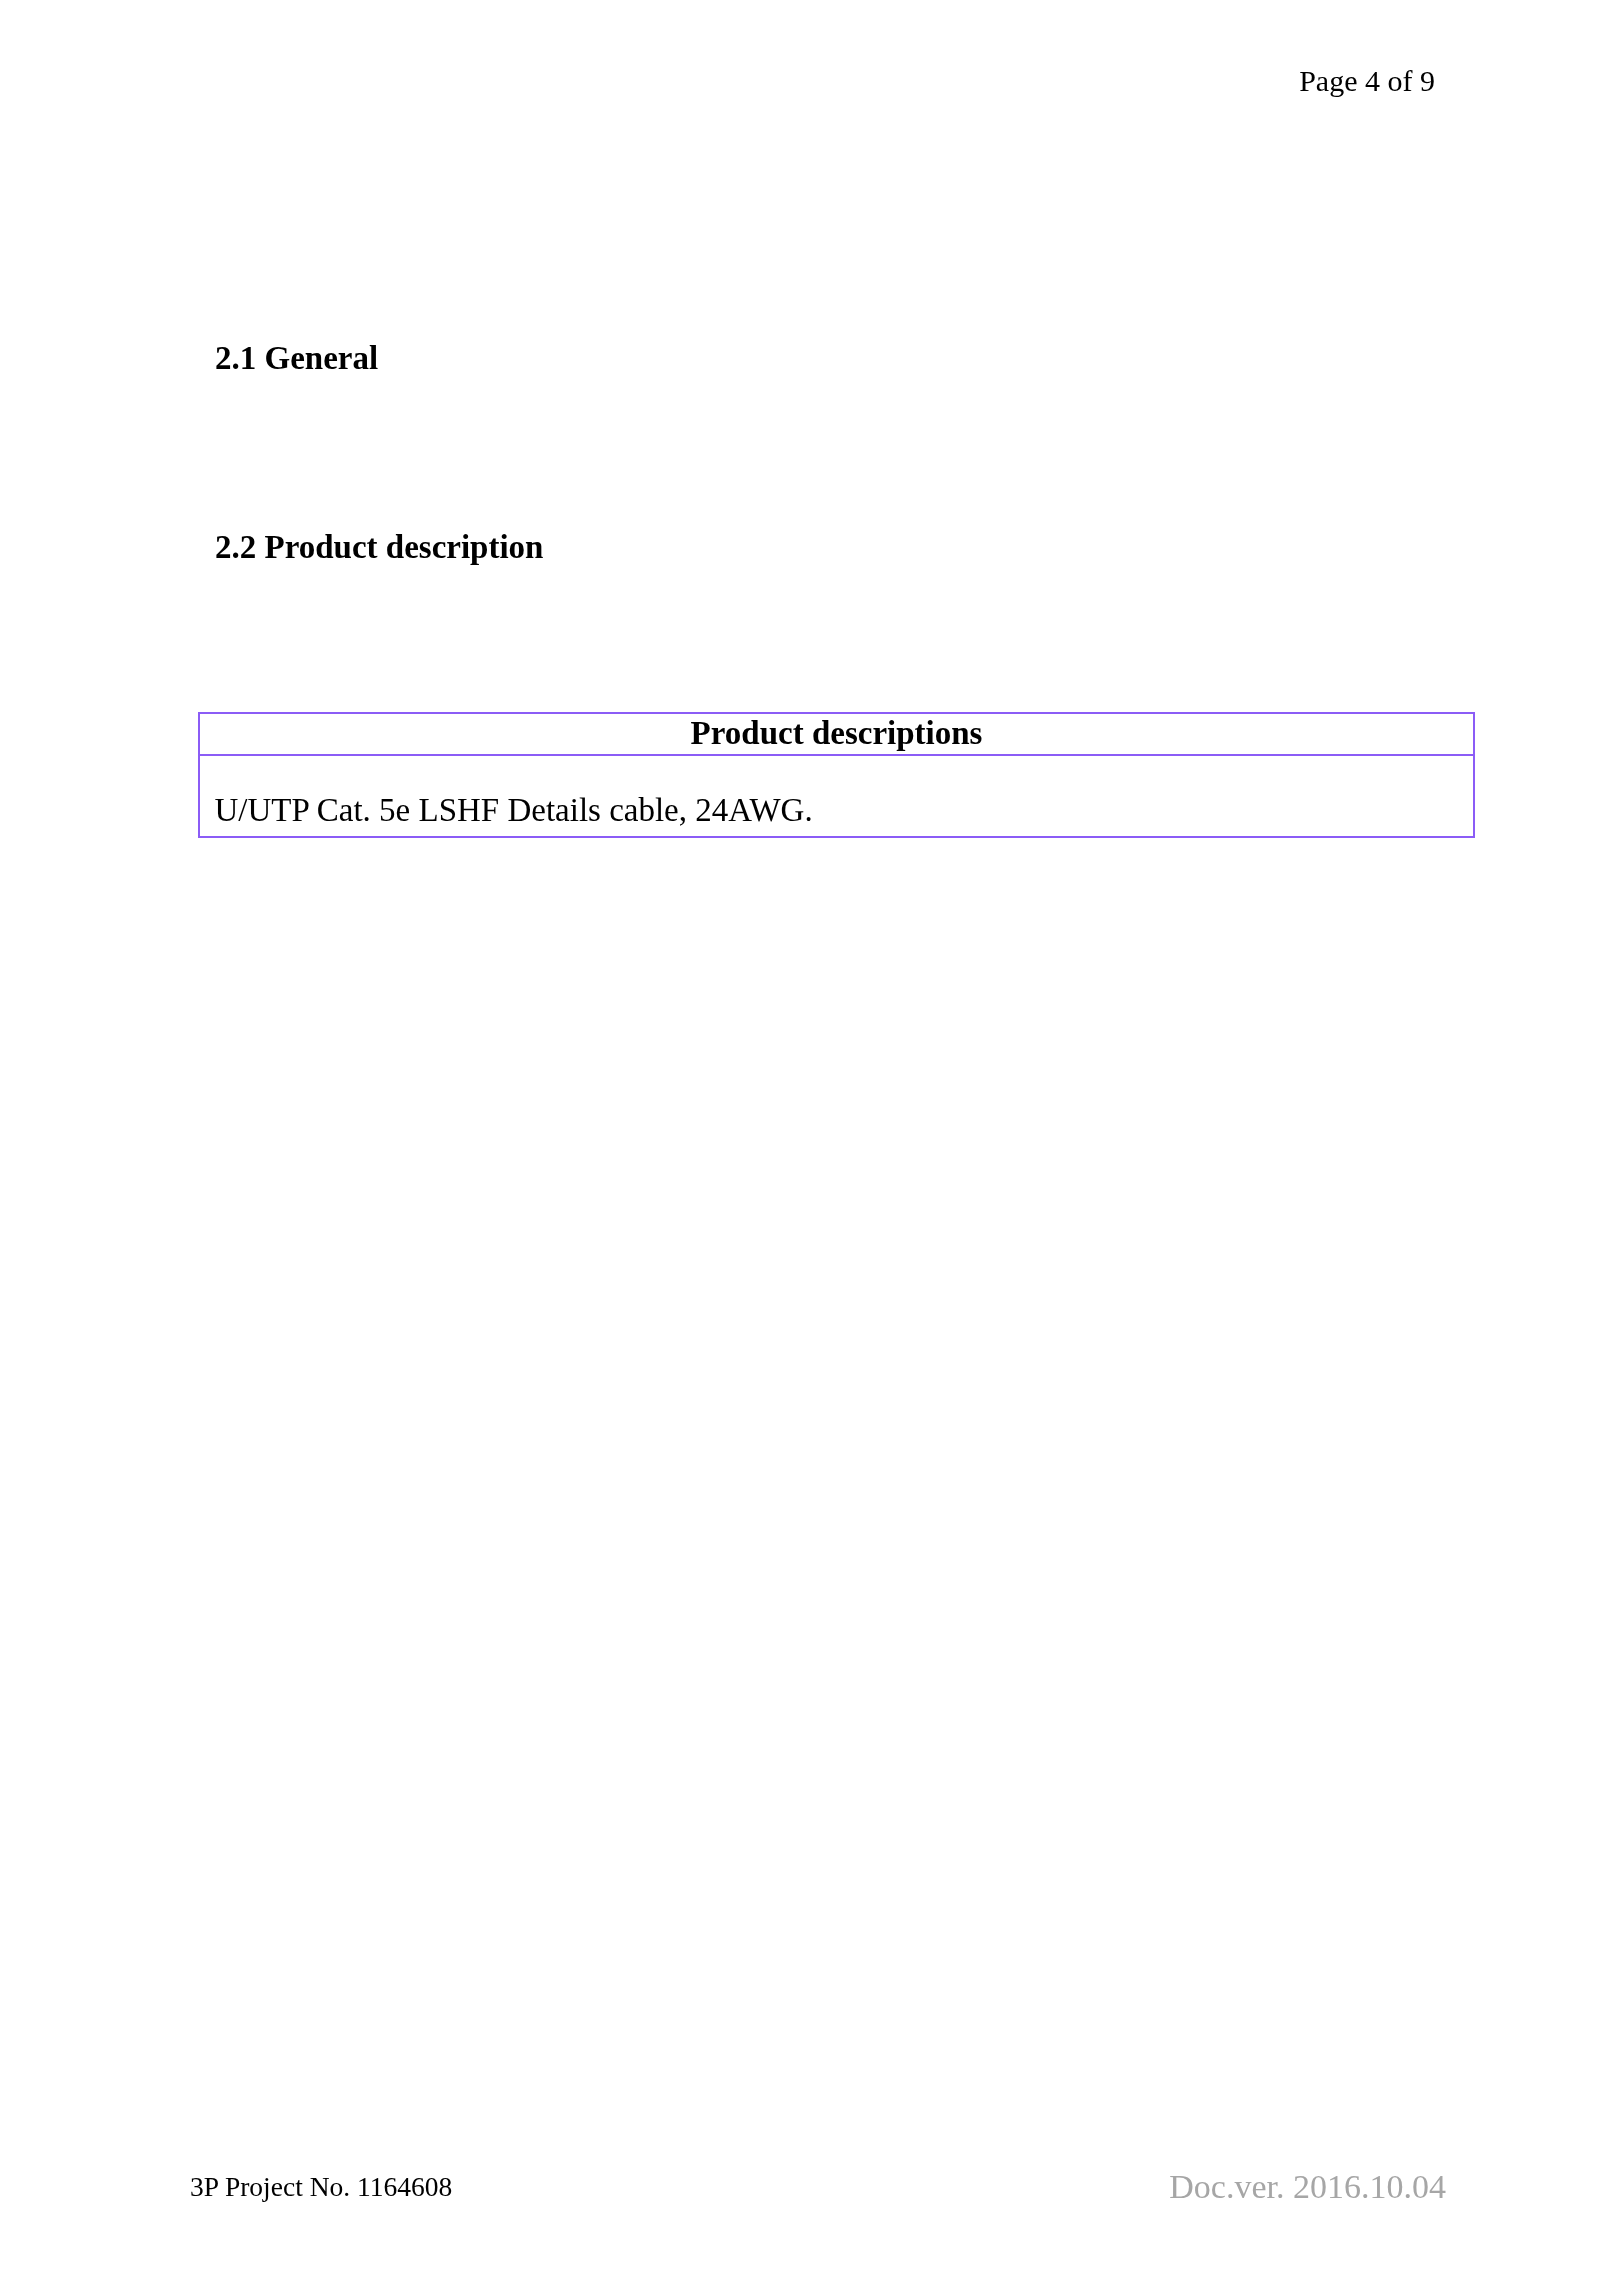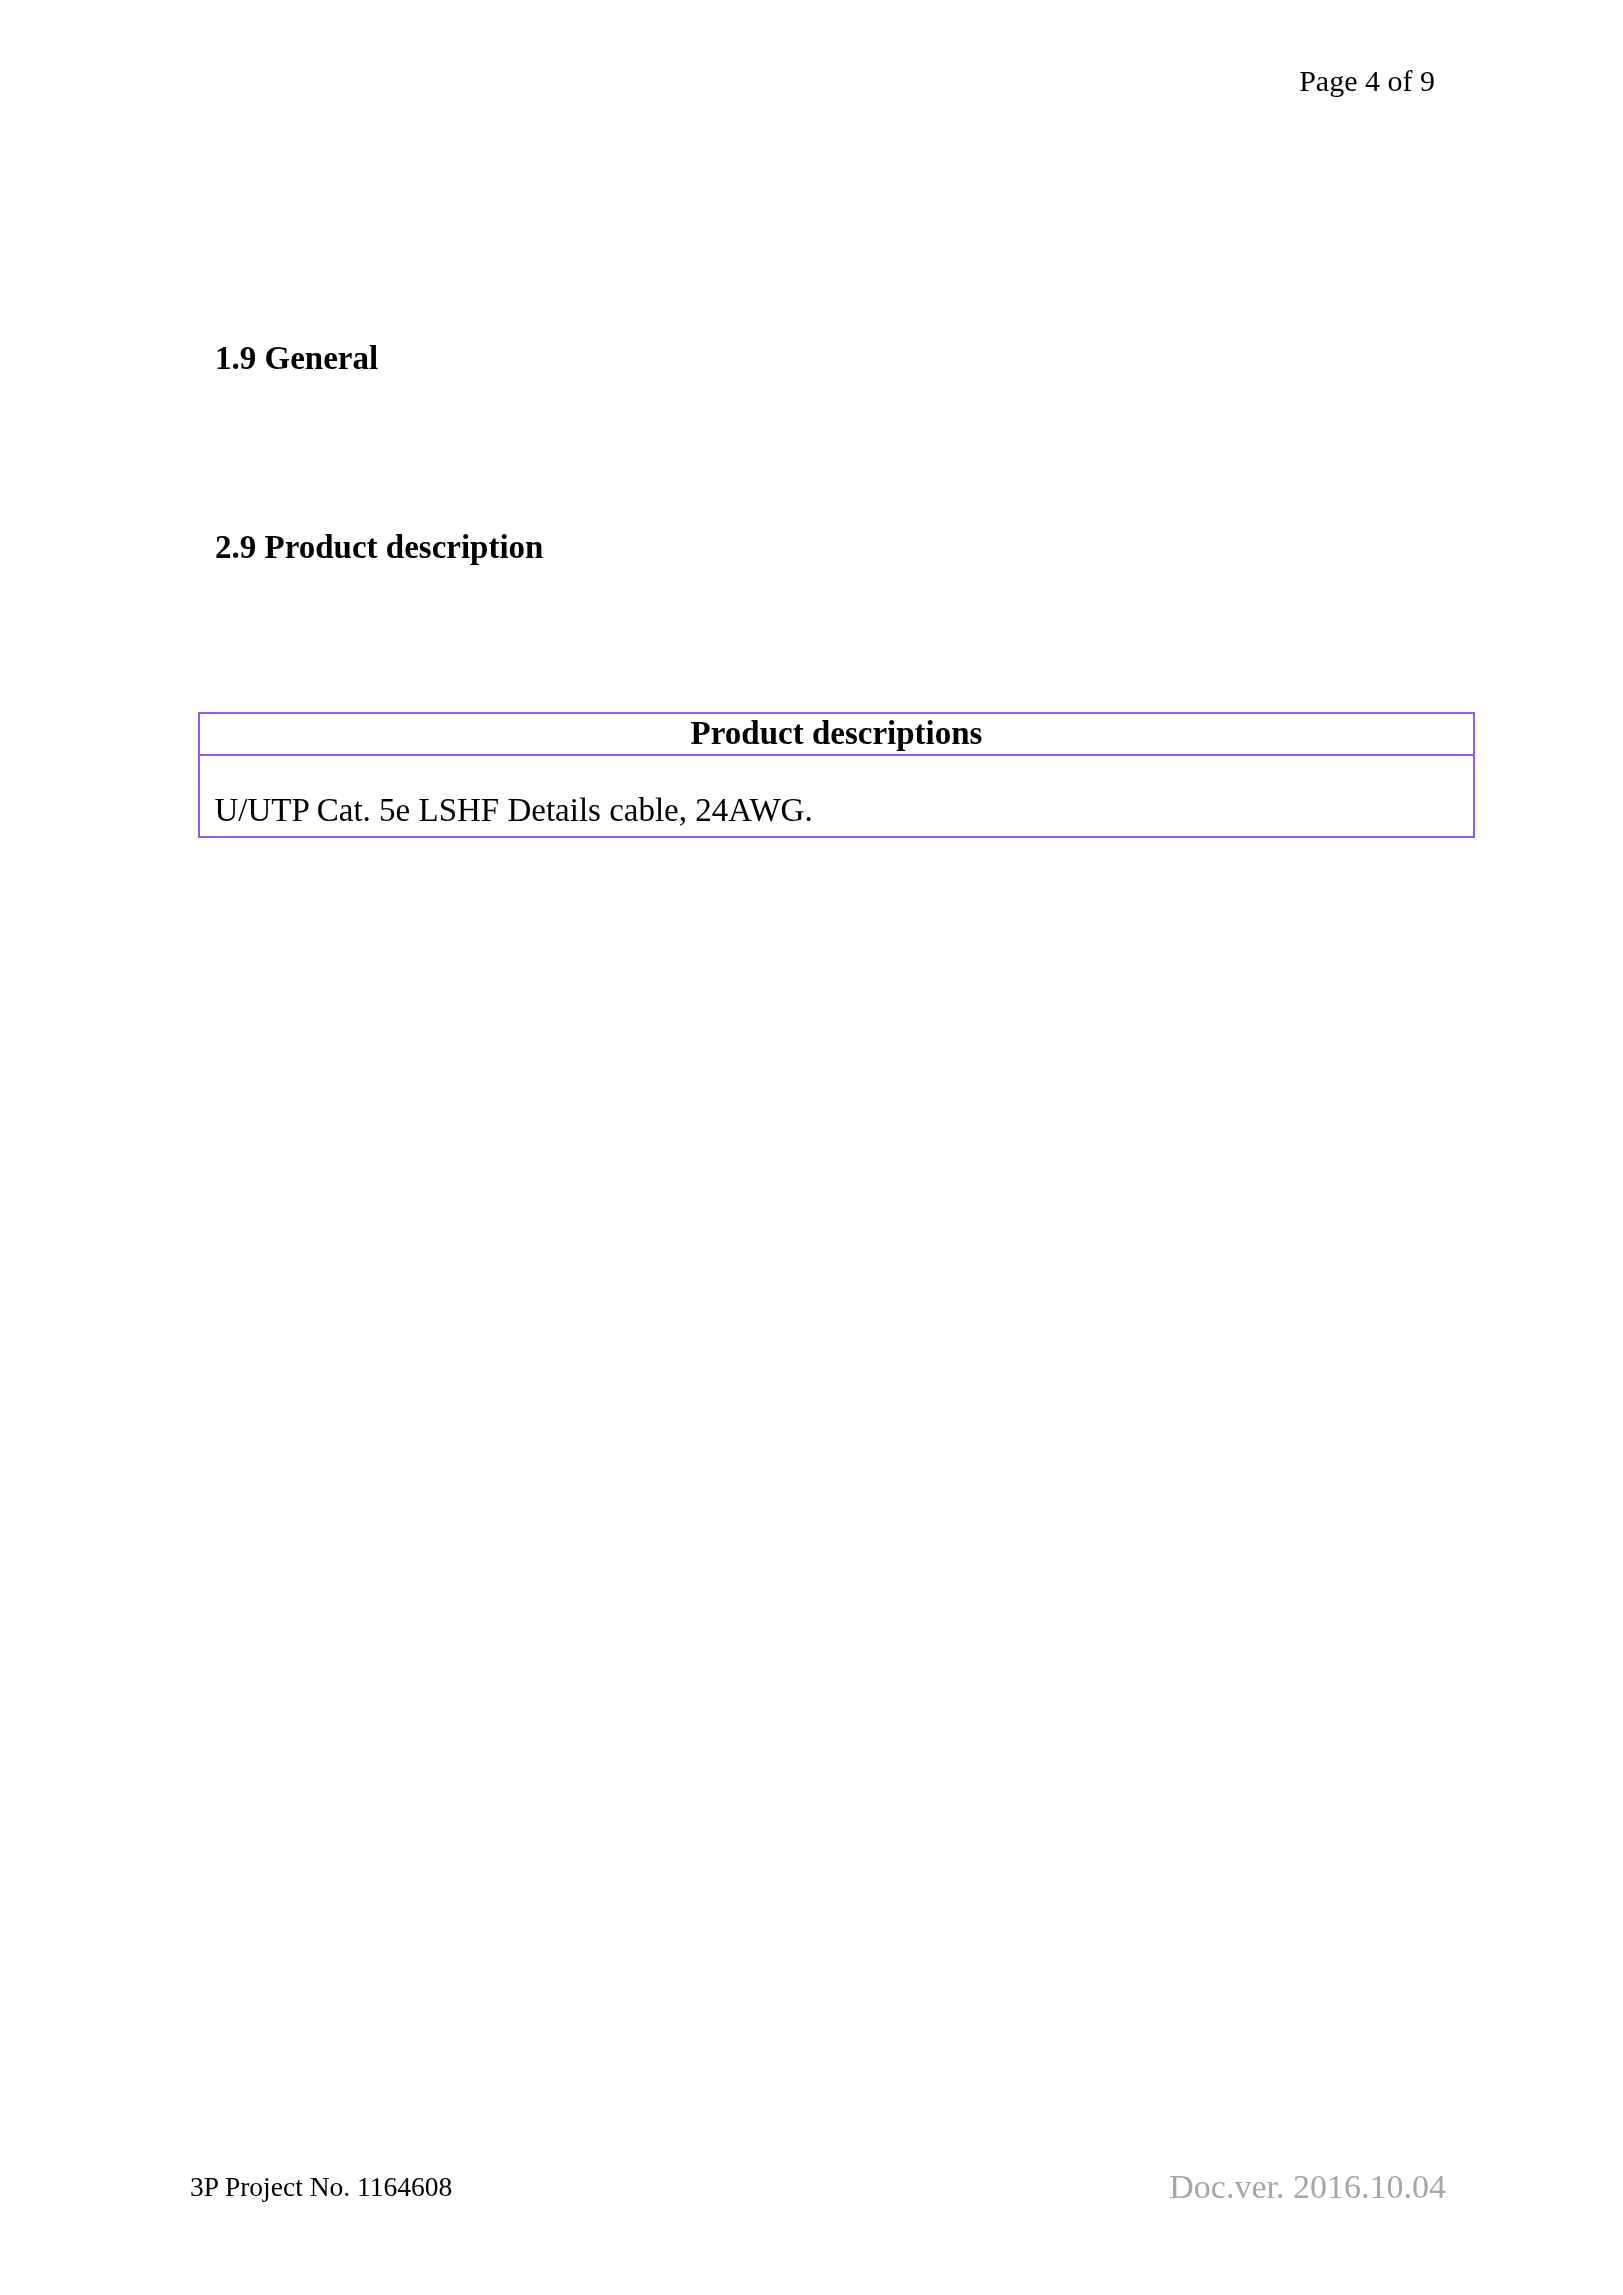--- a/index.html
+++ b/index.html
@@ -95,24 +95,24 @@
   }
 </style>
 </head>
 <body>
 
 <div class="page">
 
   <div class="page-number">Page 4 of 9</div>
 
 
-  <div class="h2 general">1.9 General</div>
+  <div class="h2 general">2.1 General</div>
 
 
-  <div class="h2 proddesc">2.9 Product description</div>
+  <div class="h2 proddesc">2.2 Product description</div>
 
 
   <table class="product-table">
     <thead>
       <tr>
         <th>Product descriptions</th>
       </tr>
     </thead>
     <tbody>
       <tr>

